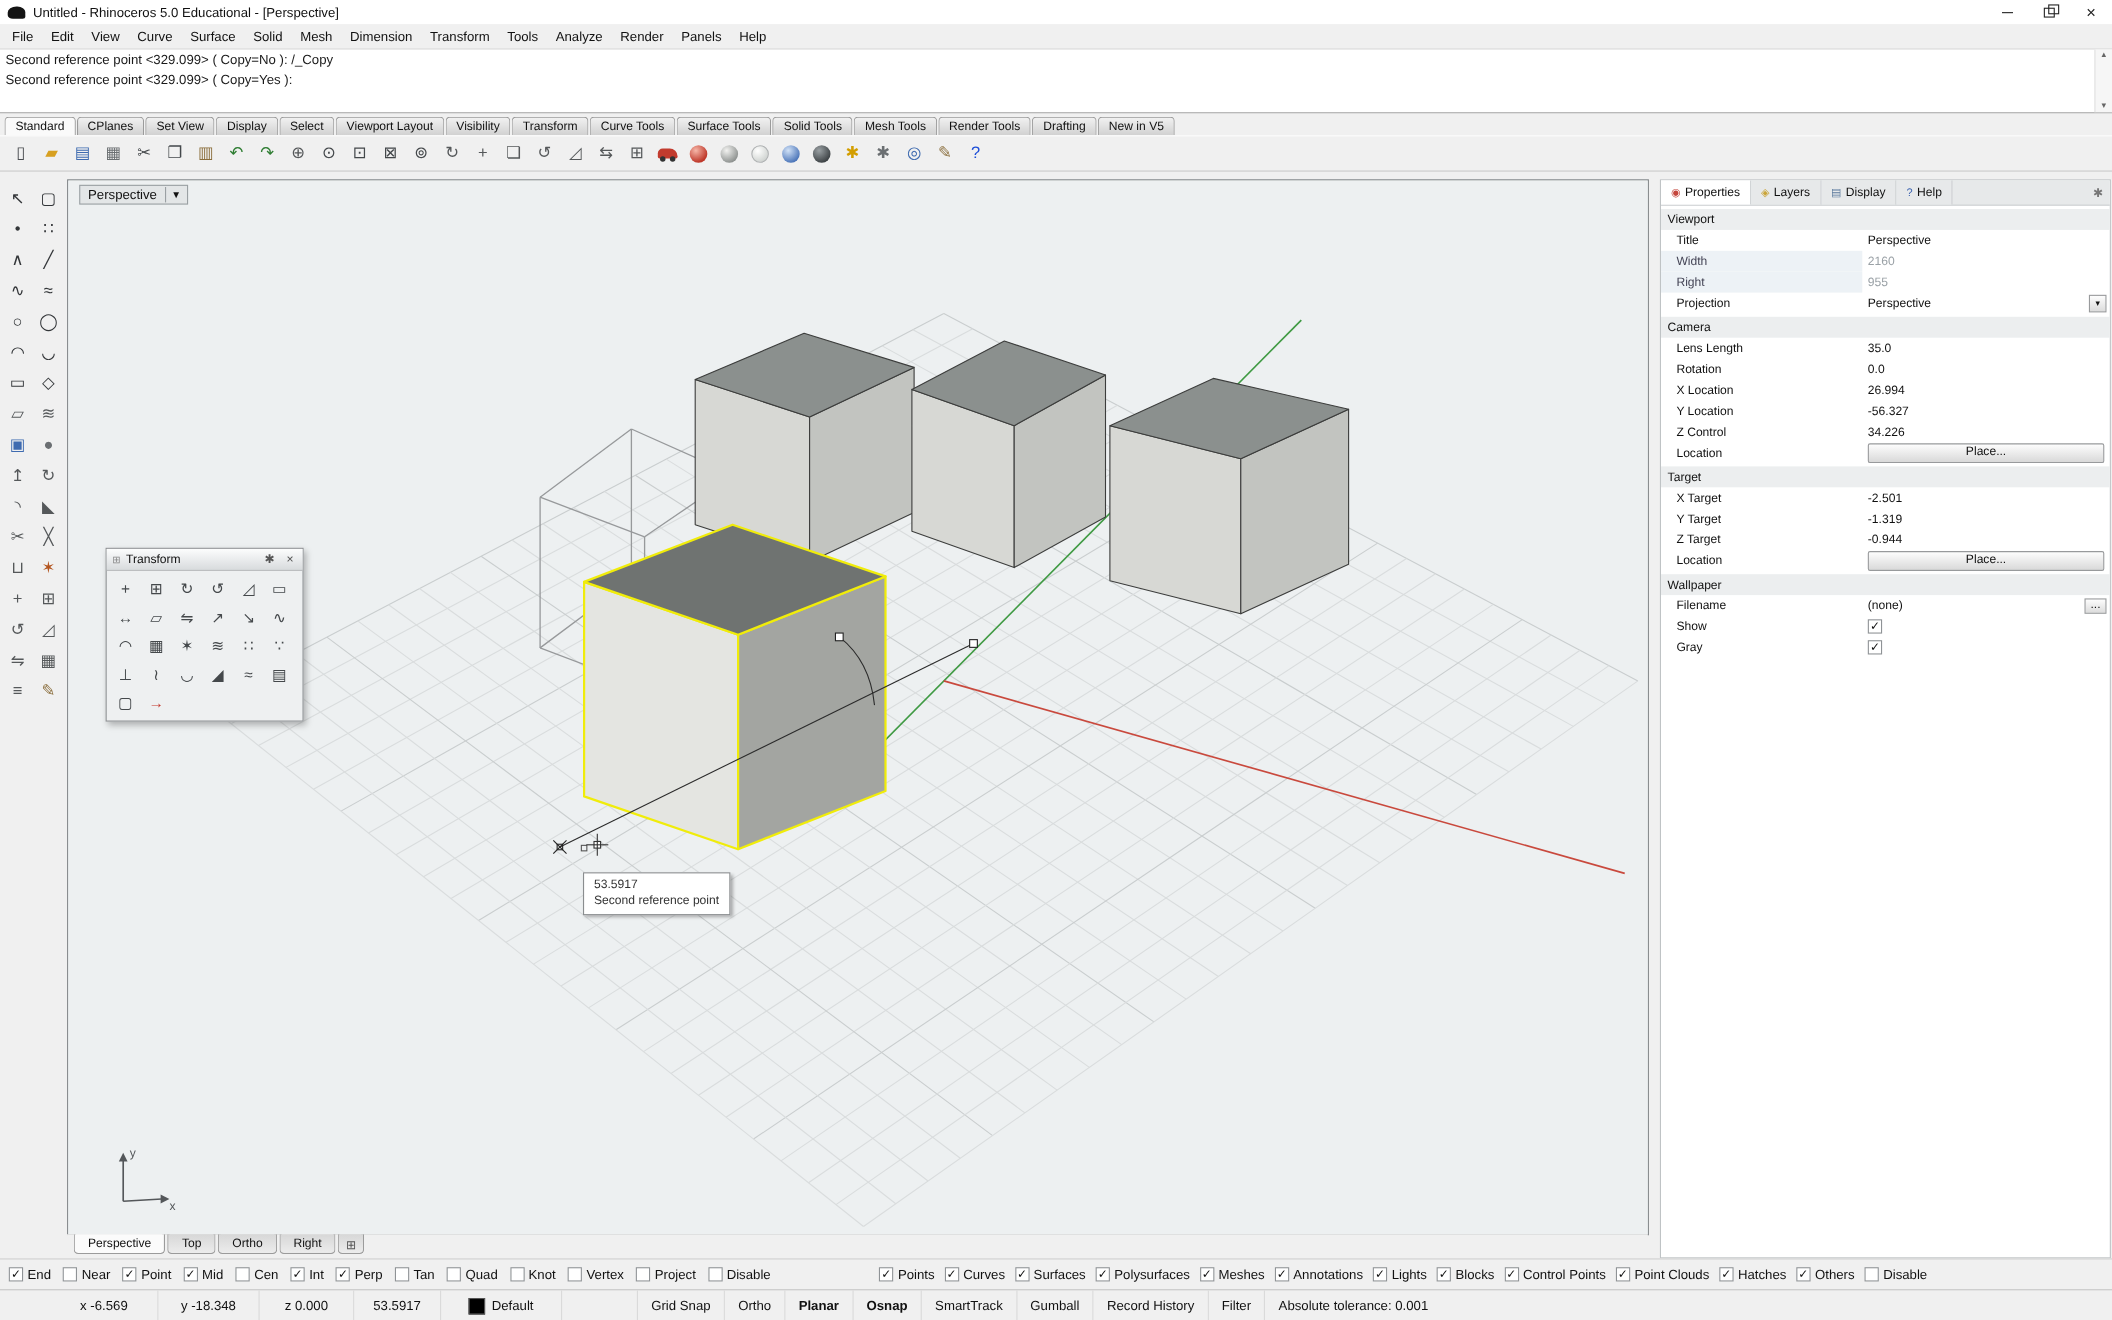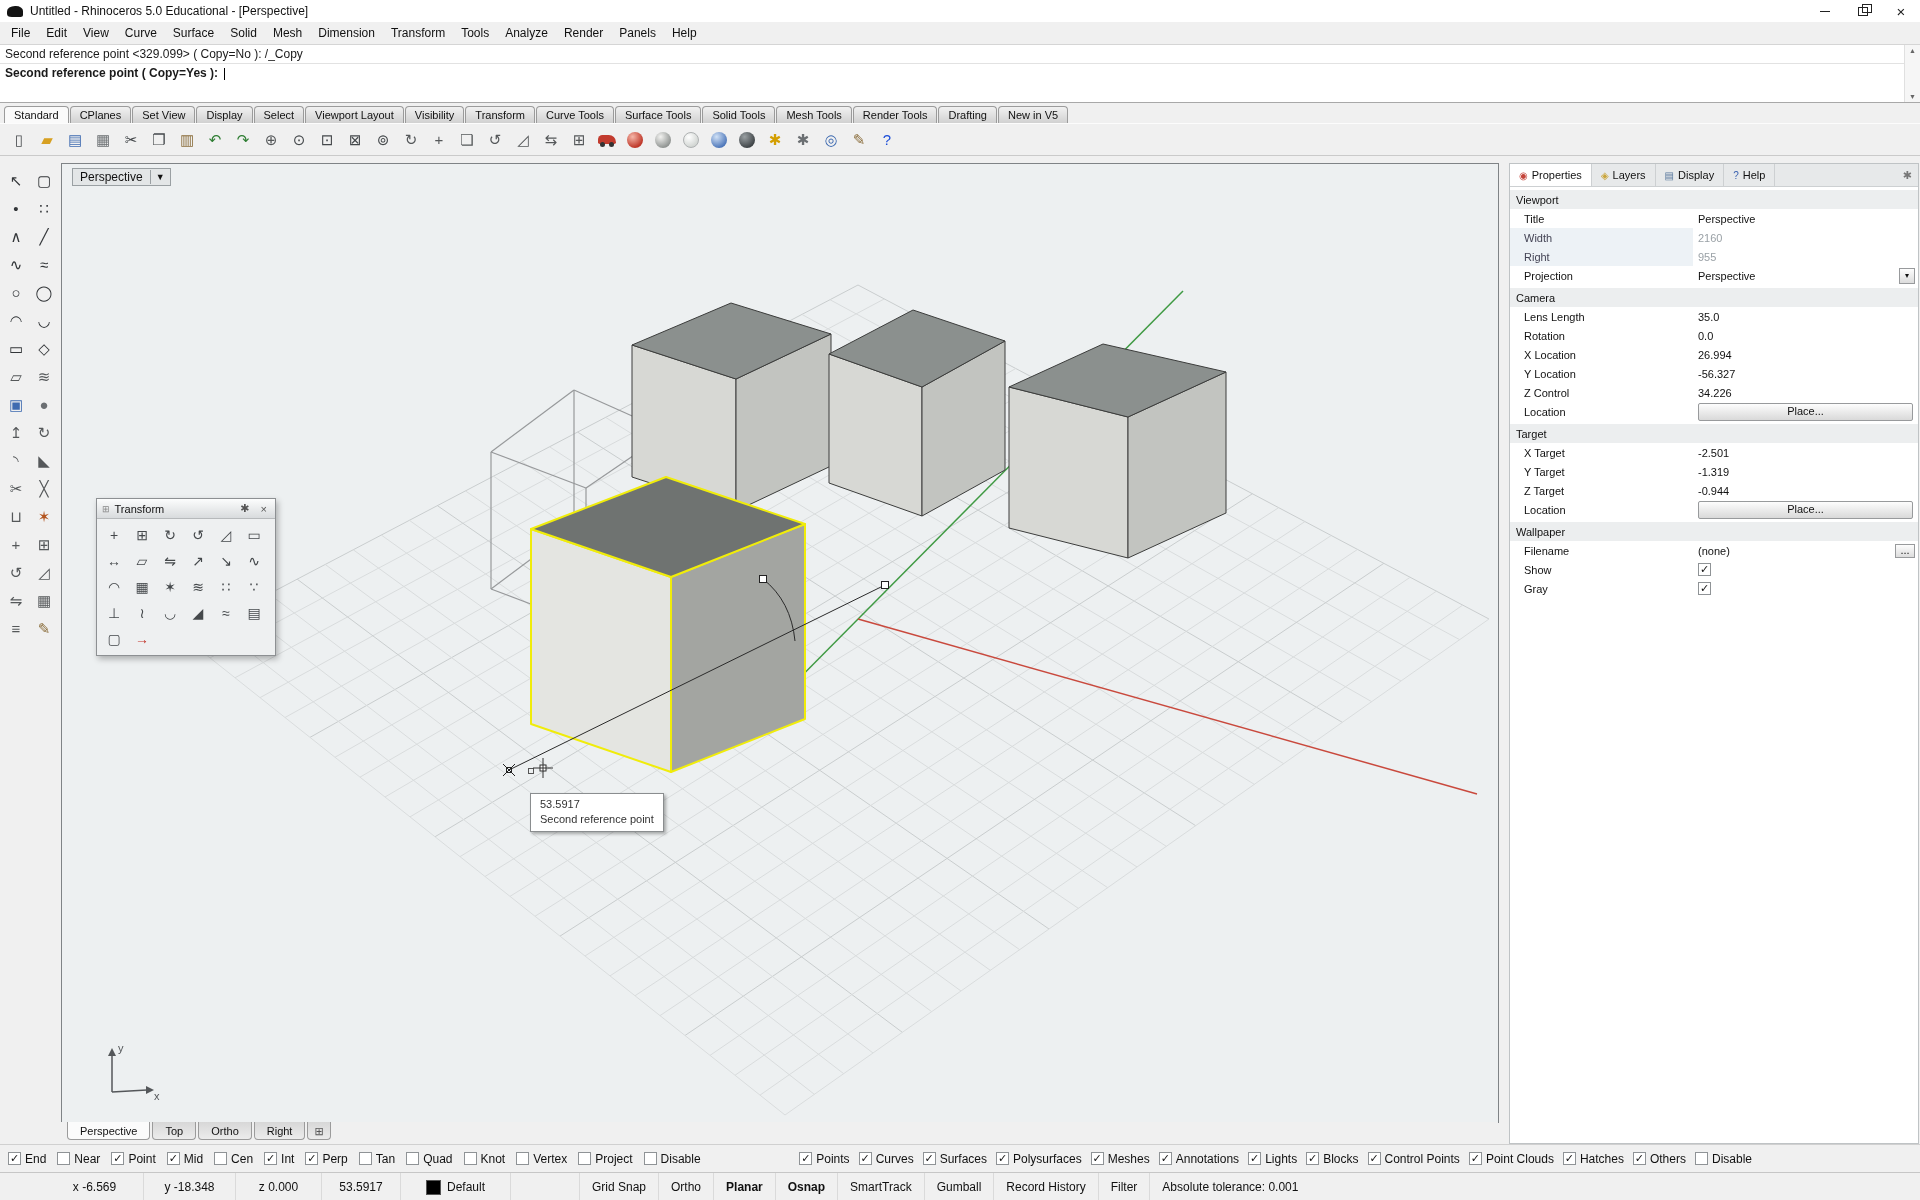--- a/index.html
+++ b/index.html
@@ -147,21 +147,21 @@
       <span class="menu-item">Transform</span>
       <span class="menu-item">Tools</span>
       <span class="menu-item">Analyze</span>
       <span class="menu-item">Render</span>
       <span class="menu-item">Panels</span>
       <span class="menu-item">Help</span>
     </div>
 
   <div id="cmdarea">
     <div class="cmd-line">Second reference point &lt;329.099&gt; ( Copy=No ): /_Copy</div>
-    <div class="cmd-line cmd-prompt"><span>Second reference point ( Copy=Yes ): </span><span class="caret"></span></div>
+    <div class="cmd-line">Second reference point &lt;329.099&gt; ( Copy=Yes ):</div>
     <div id="cmd-scroll">
         <span>▲</span>
         <span>▼</span>
       </div>
   </div>
 
   <div id="tabrow">
       <span class="ttab active">Standard</span>
       <span class="ttab">CPlanes</span>
       <span class="ttab">Set View</span>

